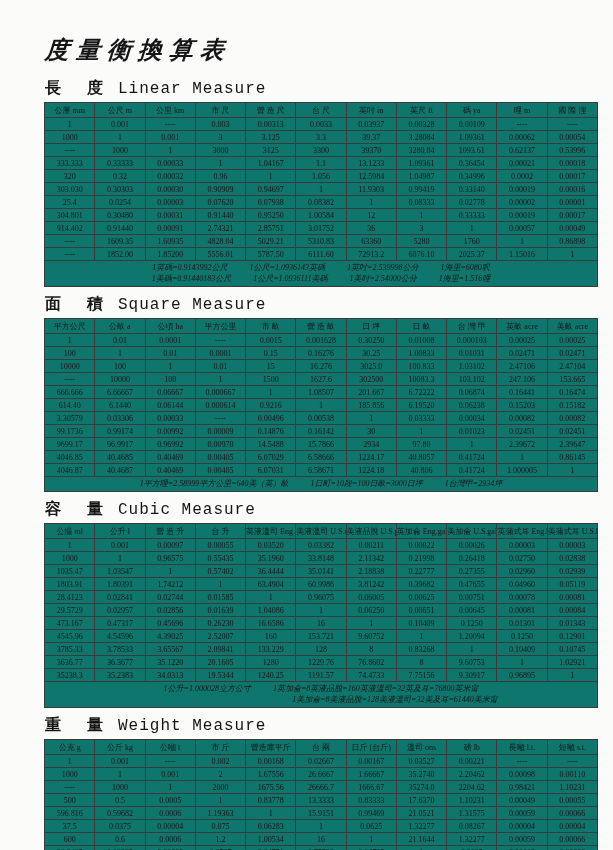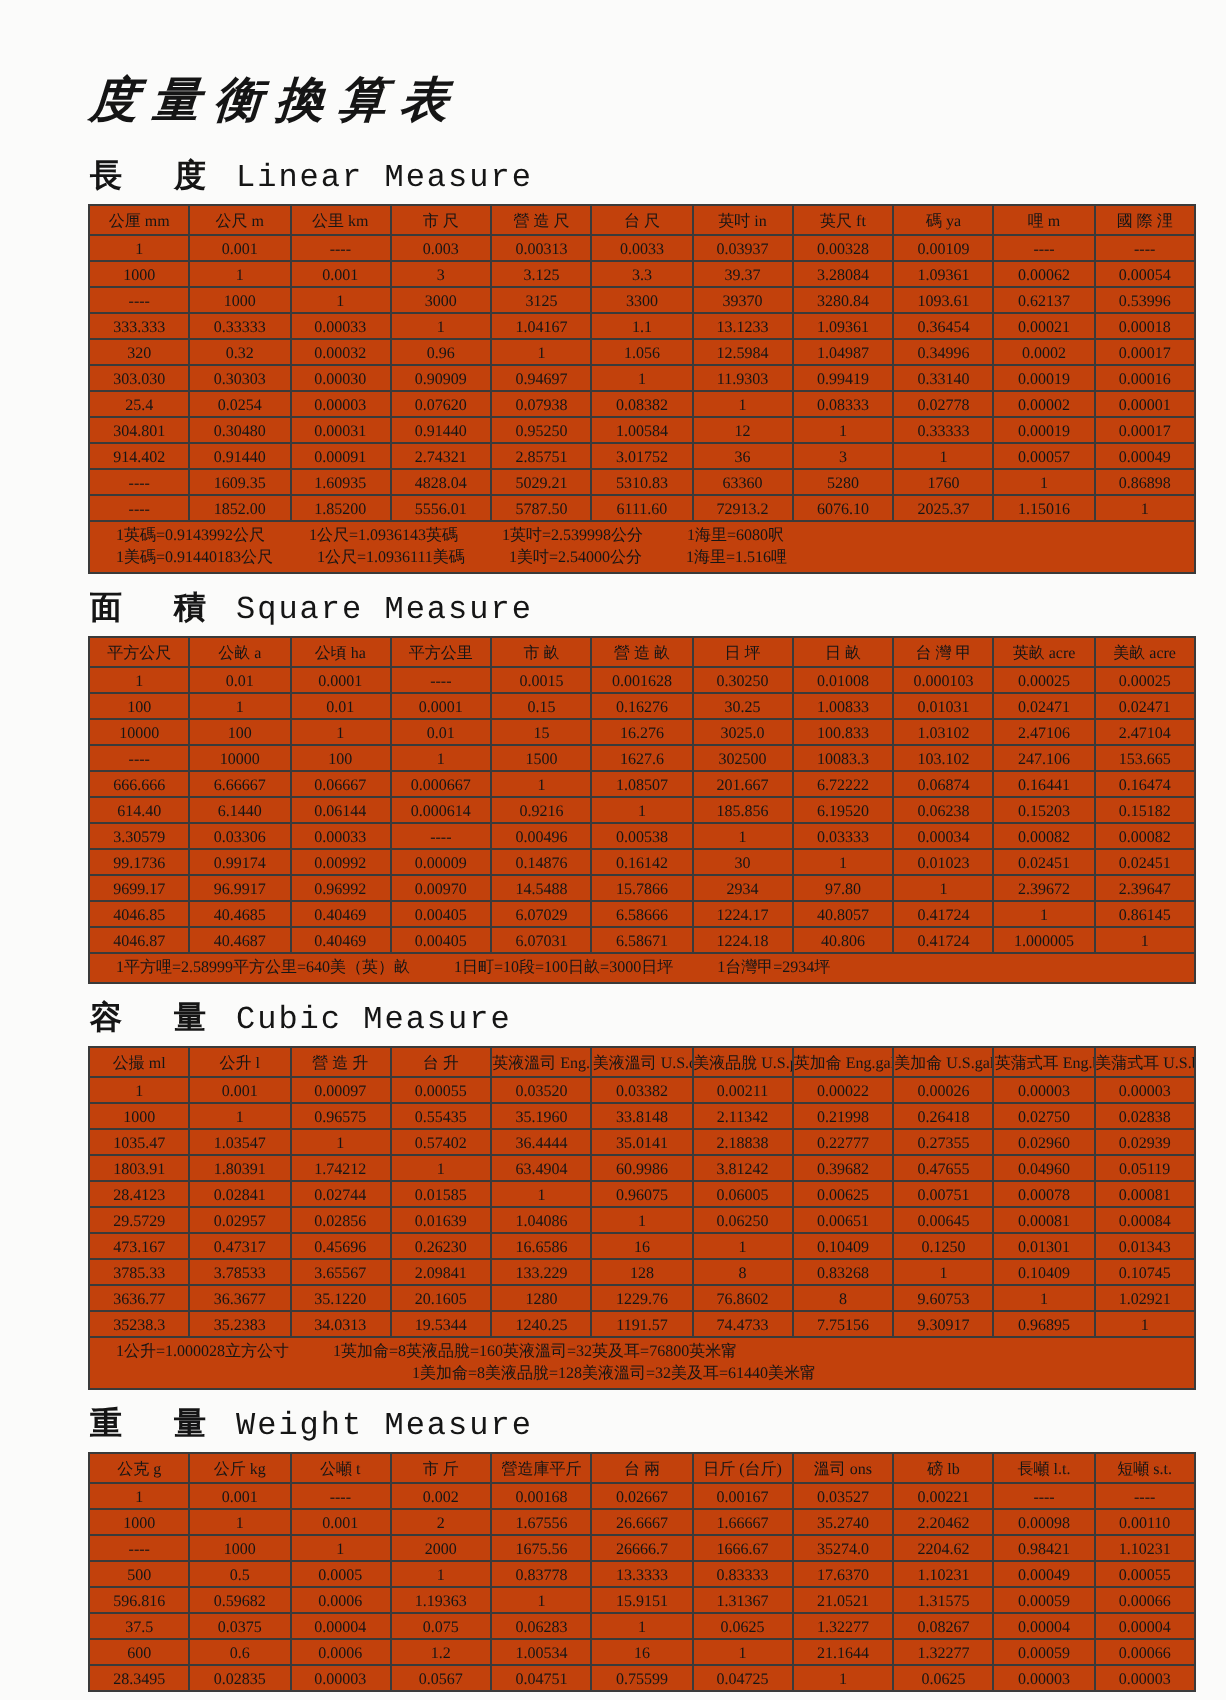--- a/index.html
+++ b/index.html
@@ -31,40 +31,40 @@
   .sec-label .en {
     font-size:16px; letter-spacing:1px;
     font-family:Liberation Mono, monospace;
     text-align:center;
   }
 
   table {
     width:100%;
     border-collapse:collapse;
     table-layout:fixed;
-    background:#c2410c;
+    background:#0f766e;
   }
   th, td {
     border:1px solid #3a3a3a;
     font-size:8px;
     line-height:9px;
     text-align:center;
     padding:1px 0;
     height:10px;
     white-space:nowrap;
     overflow:hidden;
     font-family:"Liberation Serif", serif;
   }
   thead th { font-weight:normal; height:12px; }
 
   tfoot td.footbox {
     padding:1px 2px 2px 2px;
     text-align:center;
   }
-  .footline { text-align:left; line-height:11px; }
+  .footline { text-align:center; line-height:11px;font-style:italic; }
   .footseg { display:inline-block; margin:0 11px; }
   .footseg:empty { width:148px; margin:0; }
 </style>
 </head>
 <body>
 
 <div class="page">
 
   <h1 class="doc-title">度量衡換算表</h1>
 
@@ -528,20 +528,33 @@
             <td>0.26230</td>
             <td>16.6586</td>
             <td>16</td>
             <td>1</td>
             <td>0.10409</td>
             <td>0.1250</td>
             <td>0.01301</td>
             <td>0.01343</td>
           </tr>
           <tr>
+            <td>4545.96</td>
+            <td>4.54596</td>
+            <td>4.39025</td>
+            <td>2.52007</td>
+            <td>160</td>
+            <td>153.721</td>
+            <td>9.60752</td>
+            <td>1</td>
+            <td>1.20094</td>
+            <td>0.1250</td>
+            <td>0.12901</td>
+          </tr>
+          <tr>
             <td>3785.33</td>
             <td>3.78533</td>
             <td>3.65567</td>
             <td>2.09841</td>
             <td>133.229</td>
             <td>128</td>
             <td>8</td>
             <td>0.83268</td>
             <td>1</td>
             <td>0.10409</td>
@@ -659,21 +672,21 @@
             <td>0.00049</td>
             <td>0.00055</td>
           </tr>
           <tr>
             <td>596.816</td>
             <td>0.59682</td>
             <td>0.0006</td>
             <td>1.19363</td>
             <td>1</td>
             <td>15.9151</td>
-            <td>1.31367</td>
+            <td>0.99469</td>
             <td>21.0521</td>
             <td>1.31575</td>
             <td>0.00059</td>
             <td>0.00066</td>
           </tr>
           <tr>
             <td>37.5</td>
             <td>0.0375</td>
             <td>0.00004</td>
             <td>0.075</td>

